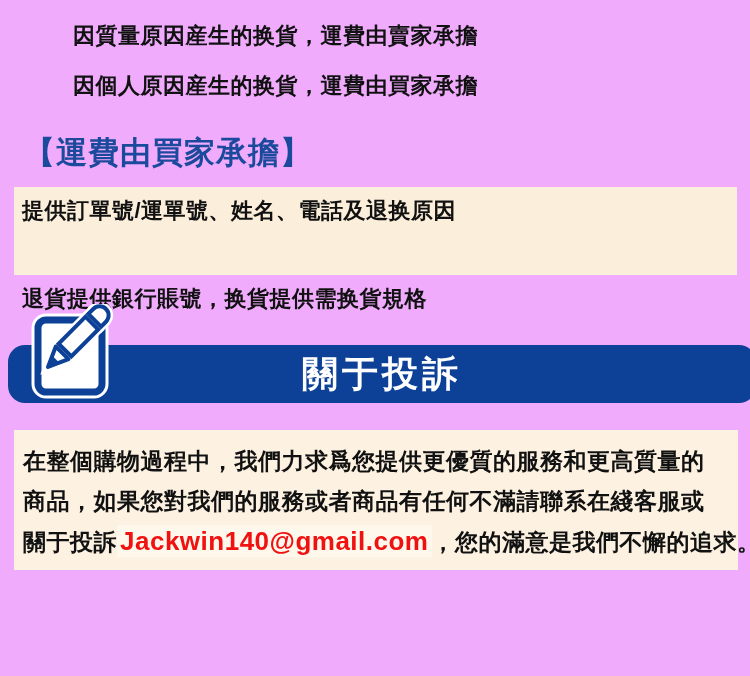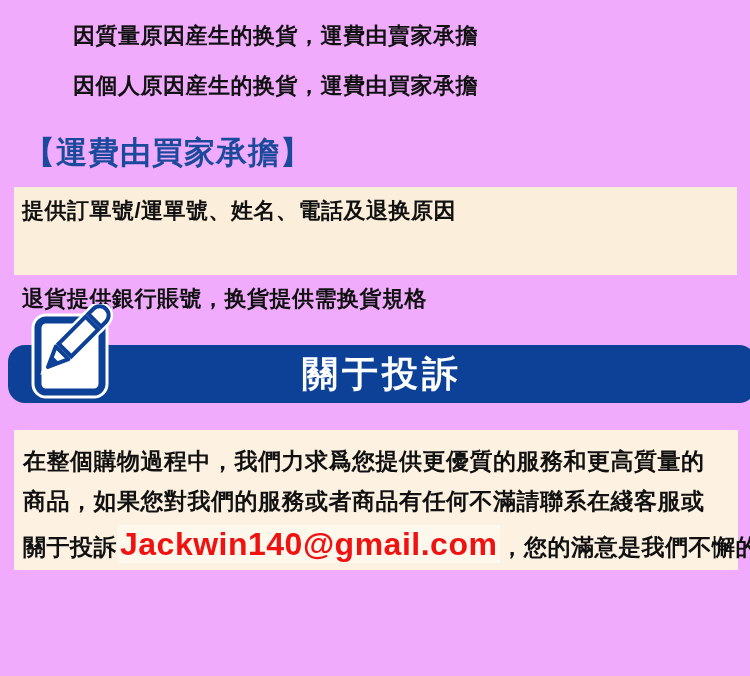--- a/index.html
+++ b/index.html
@@ -96,21 +96,21 @@
     font-weight: 600;
     letter-spacing: 0.5px;
     white-space: nowrap;
   }
   .complaint-line-1 { top: 16px; }
   .complaint-line-2 { top: 56px; }
   .complaint-line-3 { top: 96px; }
   .email-link {
     color: #f01111;
     font-weight: 700;
-    font-size: 32px;
+    font-size: 26px;
     background: #fdf7ec;
     padding: 1px 3px;
     text-decoration: none;
   }
 </style>
 </head>
 <body>
 
 <div class="page">
 

